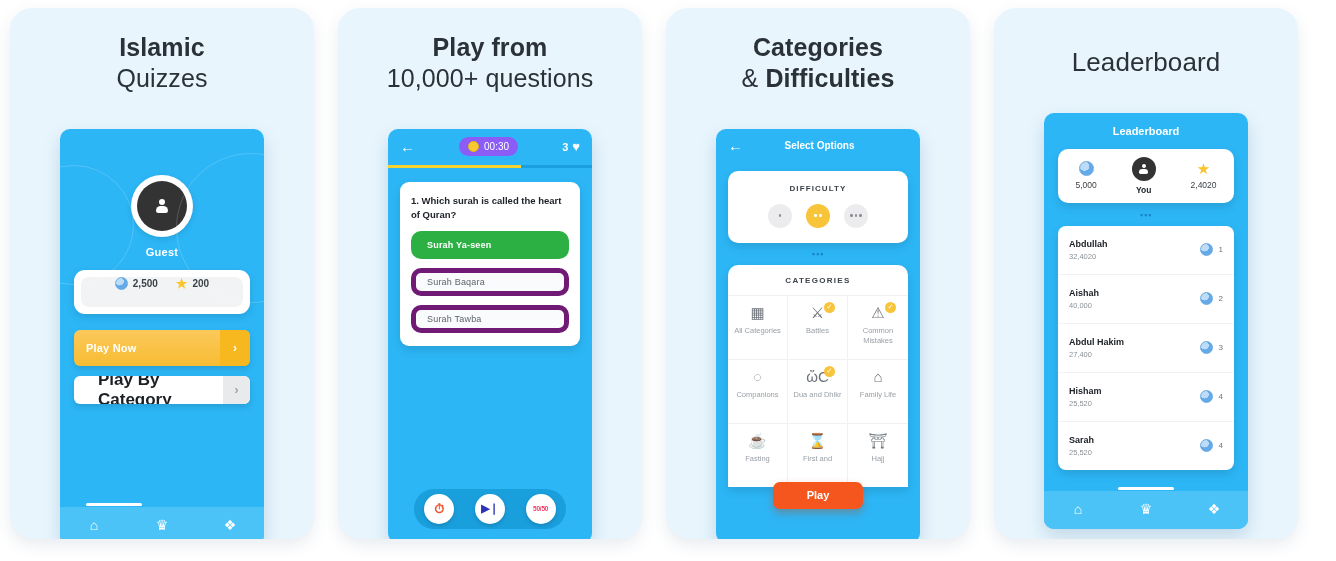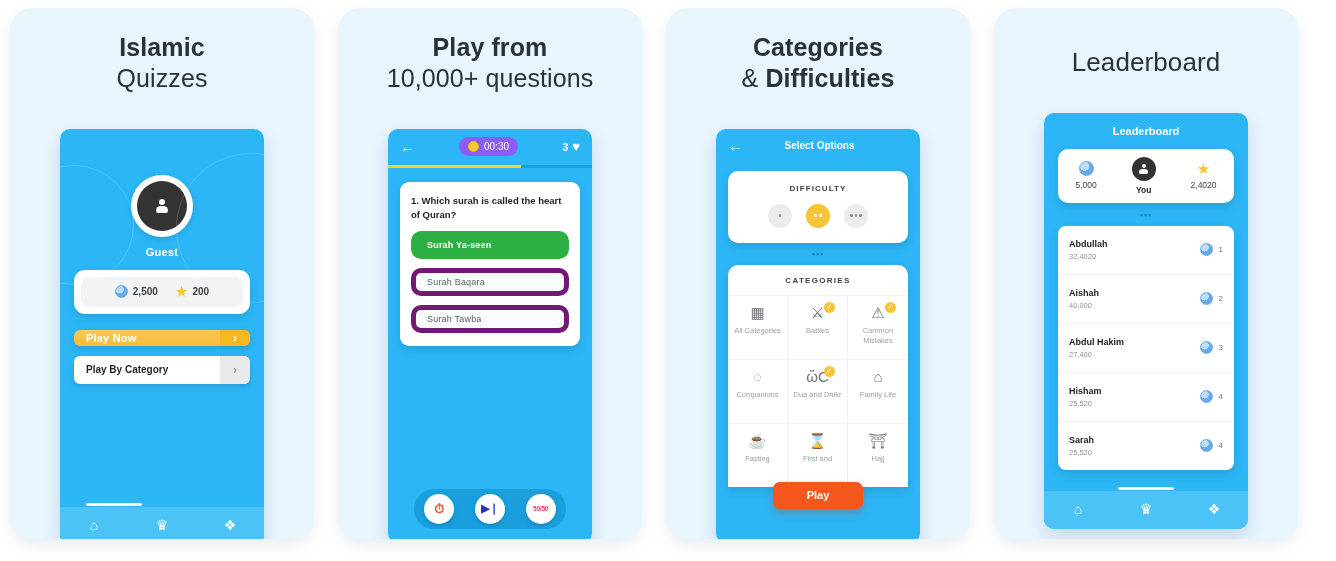--- a/index.html
+++ b/index.html
@@ -87,46 +87,46 @@
   .guest-name {
     text-align:center; color:#ffffff; font-size:11px; font-weight:700;
     margin-top:9px; letter-spacing:.3px;
   }
   .stats-card {
     margin: 12px 14px 0; background:#ffffff; border-radius:11px;
     padding:7px; box-shadow: 0 3px 8px rgba(0,0,0,.12);
   }
   .stats-inner {
     background:#f2f3f5; border-radius:8px; height:30px;
-    display:flex; align-items:center; justify-content:center; gap:18px;
+    display:flex; align-items:flex-start; justify-content:center; gap:18px;
   }
   .stat { display:flex; align-items:center; gap:5px; font-size:10px; color:#3a3f45; font-weight:600; }
   .ic-globe { width:13px; height:13px; border-radius:50%;
     background: radial-gradient(circle at 35% 32%, #bcdcf7 0 38%, #64aae8 39% 100%);
     border:1px solid #6aa9e0; }
   .ic-star { color:#f9c52d; font-size:13px; line-height:1; }
   .btn-play-now {
-    margin:16px 14px 0; height:16px; border-radius:6px;
+    margin:16px 14px 0; height:36px; border-radius:6px;
     background: linear-gradient(180deg,#fbc95a 0%,#f8bc33 100%);
     display:flex; align-items:center; justify-content:space-between;
     box-shadow: 0 3px 6px rgba(0,0,0,.13);
     overflow:hidden;
   }
   .btn-play-now .lbl { color:#ffffff; font-size:11px; font-weight:700; padding-left:12px; letter-spacing:.2px; }
   .btn-play-now .arrowbox {
     width:30px; height:100%; background:#f6b71f;
     display:flex; align-items:center; justify-content:center;
     color:#ffffff; font-size:12px; font-weight:700;
   }
   .btn-play-cat {
     margin:10px 14px 0; height:28px; border-radius:6px; background:#ffffff;
     display:flex; align-items:center; justify-content:space-between;
     box-shadow: 0 3px 6px rgba(0,0,0,.13); overflow:hidden;
   }
-  .btn-play-cat .lbl { color:#1c1f23; font-size:10px; font-weight:700; padding-left:12px; }
+  .btn-play-cat .lbl { color:#1c1f23; font-size:17px; font-weight:700; padding-left:12px;margin-left:12px; }
   .btn-play-cat .arrowbox {
     width:30px; height:100%; background:#e9eaec;
     display:flex; align-items:center; justify-content:center;
     color:#9aa0a6; font-size:12px; font-weight:700;
   }
   .bottom-nav {
     position:absolute; left:0; right:0; bottom:0; height:38px;
     background:#4cc3f7;
     display:flex; align-items:center; justify-content:space-around;
     color:#ffffff;

